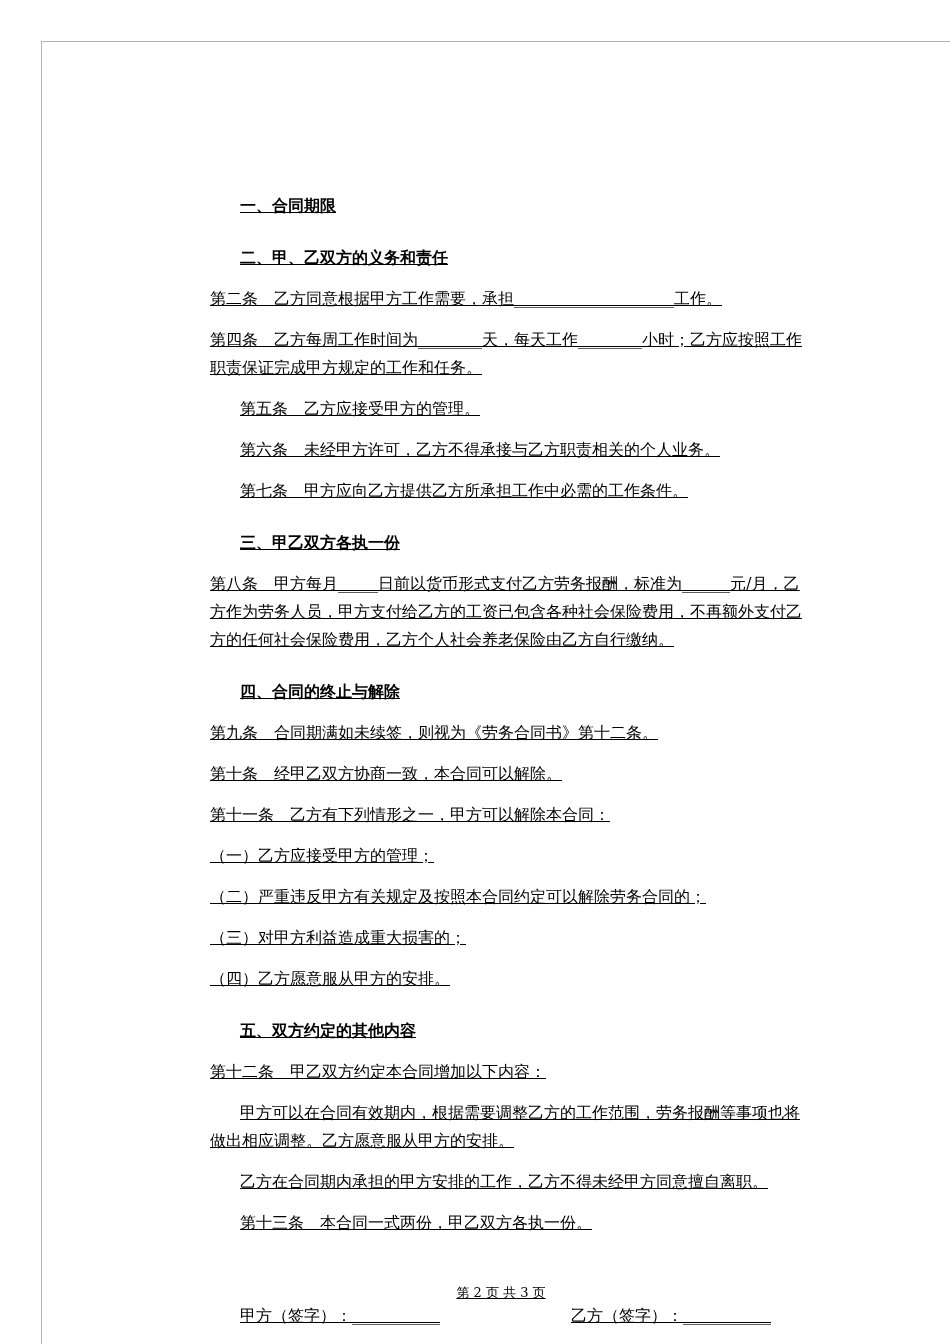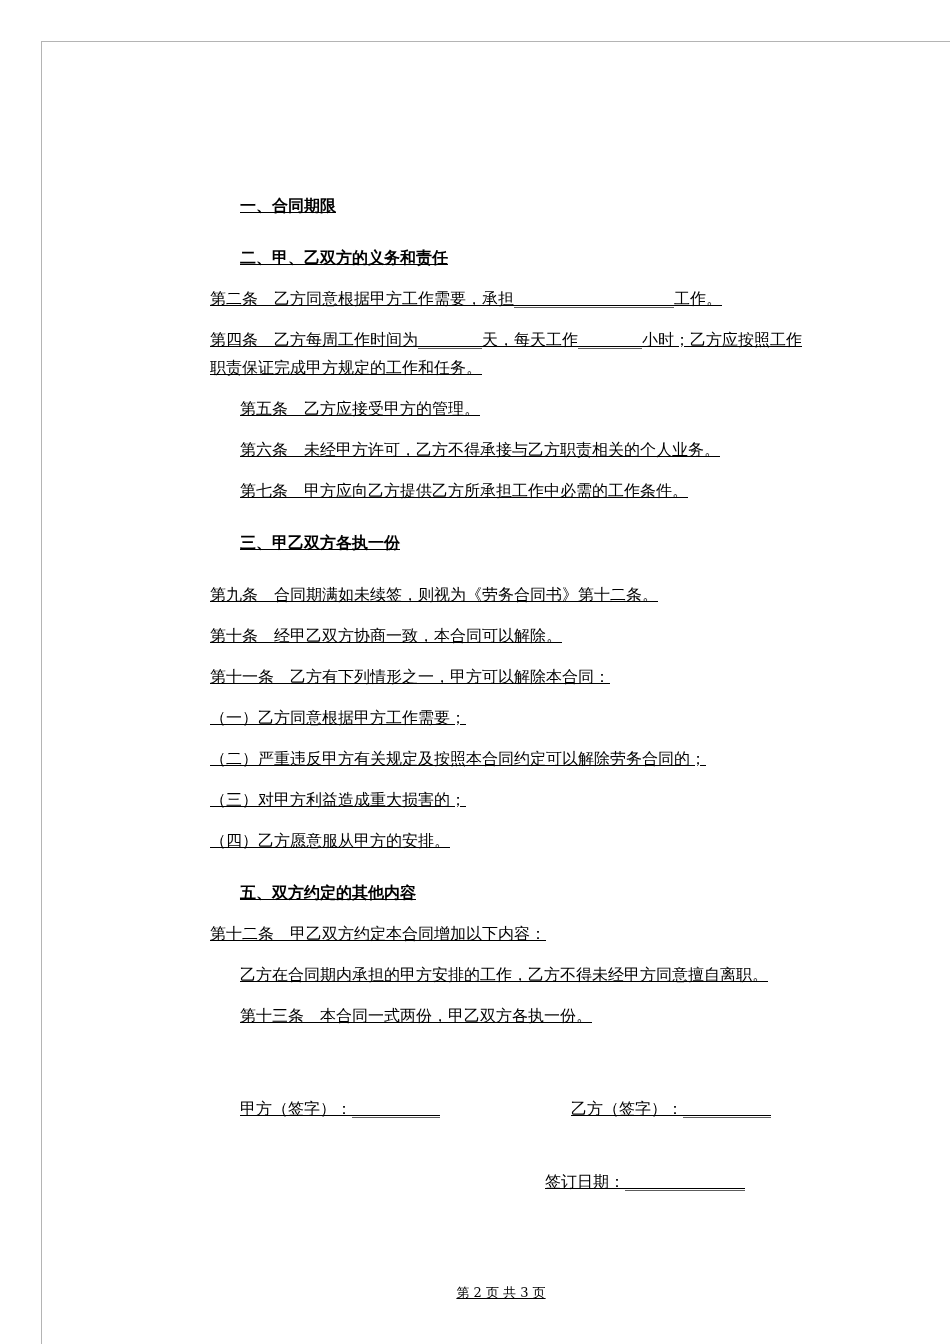--- a/index.html
+++ b/index.html
@@ -70,35 +70,38 @@
     <h2>二、甲、乙双方的义务和责任</h2>
     <p>第二条　乙方同意根据甲方工作需要，承担____________________工作。</p>
     <p>第四条　乙方每周工作时间为________天，每天工作________小时；乙方应按照工作职责保证完成甲方规定的工作和任务。</p>
     <p class="indent">第五条　乙方应接受甲方的管理。</p>
     <p class="indent">第六条　未经甲方许可，乙方不得承接与乙方职责相关的个人业务。</p>
     <p class="indent">第七条　甲方应向乙方提供乙方所承担工作中必需的工作条件。</p>
   </section>
 
   <section class="sec">
     <h2>三、甲乙双方各执一份</h2>
+    <p>第八条　甲方每月_____日前以货币形式支付乙方劳务报酬，标准为______元/月，乙方作为劳务人员，甲方支付给乙方的工资已包含各种社会保险费用，不再额外支付乙方的任何社会保险费用，乙方个人社会养老保险由乙方自行缴纳。</p>
   </section>
 
   <section class="sec">
+    <h2>四、合同的终止与解除</h2>
     <p>第九条　合同期满如未续签，则视为《劳务合同书》第十二条。</p>
     <p>第十条　经甲乙双方协商一致，本合同可以解除。</p>
     <p>第十一条　乙方有下列情形之一，甲方可以解除本合同：</p>
-    <p>（一）乙方同意根据甲方工作需要；</p>
+    <p>（一）乙方应接受甲方的管理；</p>
     <p>（二）严重违反甲方有关规定及按照本合同约定可以解除劳务合同的；</p>
     <p>（三）对甲方利益造成重大损害的；</p>
     <p>（四）乙方愿意服从甲方的安排。</p>
   </section>
 
   <section class="sec">
     <h2>五、双方约定的其他内容</h2>
     <p>第十二条　甲乙双方约定本合同增加以下内容：</p>
+    <p class="indent">甲方可以在合同有效期内，根据需要调整乙方的工作范围，劳务报酬等事项也将做出相应调整。乙方愿意服从甲方的安排。</p>
     <p class="indent">乙方在合同期内承担的甲方安排的工作，乙方不得未经甲方同意擅自离职。</p>
     <p class="indent">第十三条　本合同一式两份，甲乙双方各执一份。</p>
   </section>
 
   <div class="sig-row">
     <span class="sig-a">甲方（签字）：___________</span><span class="sig-b">乙方（签字）：___________</span>
   </div>
 
   <div class="date-row">
     <span>签订日期：_______________</span>

